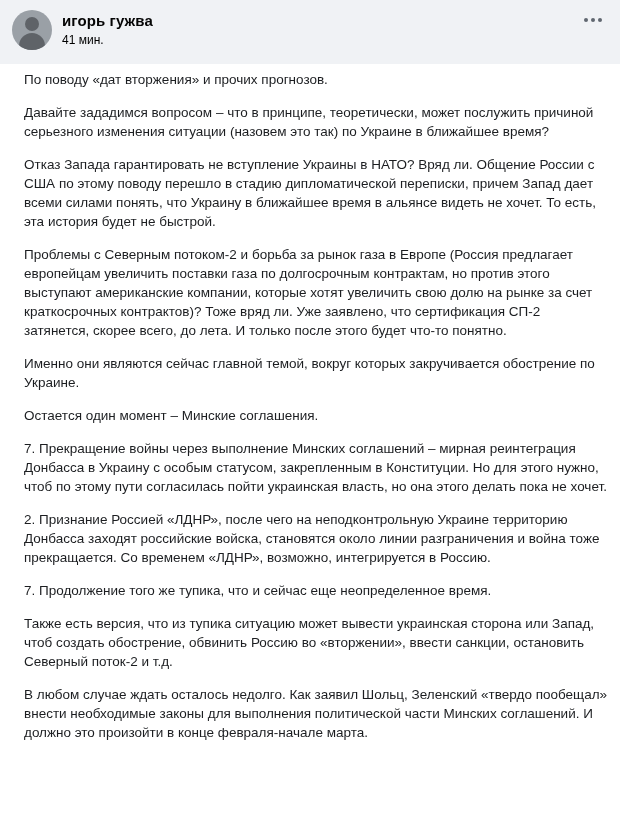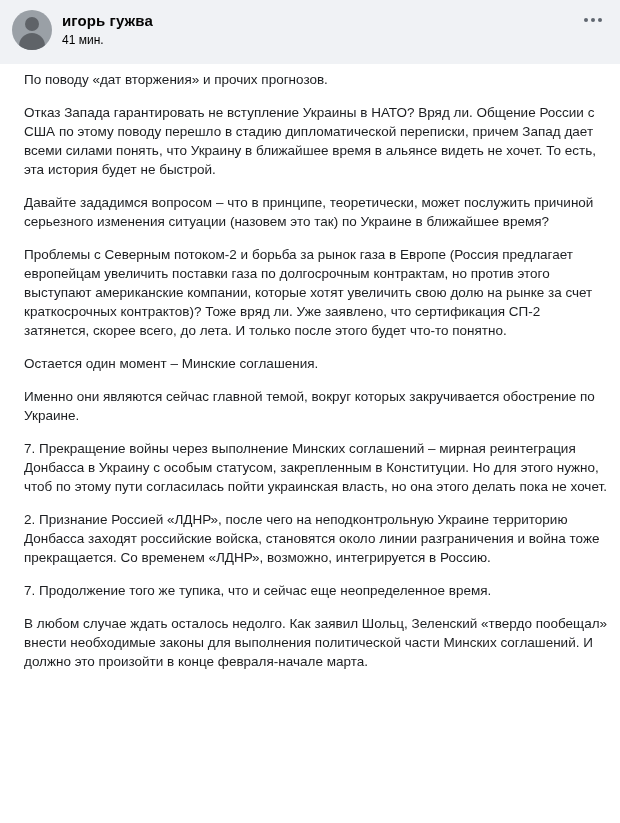--- a/index.html
+++ b/index.html
@@ -124,25 +124,26 @@
     </div>
     <div class="menu-dots">
       <span></span>
       <span></span>
       <span></span>
     </div>
   </div>
 
   <div class="post-body">
     <p class="para">По поводу «дат вторжения» и прочих прогнозов.</p>
+    <p class="para">Давайте зададимся вопросом – что в принципе, теоретически, может послужить причиной серьезного изменения ситуации (назовем это так) по Украине в ближайшее время?</p>
     <p class="para">Отказ Запада гарантировать не вступление Украины в НАТО? Вряд ли. Общение России с США по этому поводу перешло в стадию дипломатической переписки, причем Запад дает всеми силами понять, что Украину в ближайшее время в альянсе видеть не хочет. То есть, эта история будет не быстрой.</p>
-    <p class="para">Давайте зададимся вопросом – что в принципе, теоретически, может послужить причиной серьезного изменения ситуации (назовем это так) по Украине в ближайшее время?</p>
     <p class="para">Проблемы с Северным потоком-2 и борьба за рынок газа в Европе (Россия предлагает европейцам увеличить поставки газа по долгосрочным контрактам, но против этого выступают американские компании, которые хотят увеличить свою долю на рынке за счет краткосрочных контрактов)? Тоже вряд ли. Уже заявлено, что сертификация СП-2 затянется, скорее всего, до лета. И только после этого будет что-то понятно.</p>
+    <p class="para">Именно они являются сейчас главной темой, вокруг которых закручивается обострение по Украине.</p>
     <p class="para">Остается один момент – Минские соглашения.</p>
-    <p class="para">Именно они являются сейчас главной темой, вокруг которых закручивается обострение по Украине.</p>
     <p class="para">7. Прекращение войны через выполнение Минских соглашений – мирная реинтеграция Донбасса в Украину с особым статусом, закрепленным в Конституции. Но для этого нужно, чтоб по этому пути согласилась пойти украинская власть, но она этого делать пока не хочет.</p>
     <p class="para">2. Признание Россией «ЛДНР», после чего на неподконтрольную Украине территорию Донбасса заходят российские войска, становятся около линии разграничения и война тоже прекращается. Со временем «ЛДНР», возможно, интегрируется в Россию.</p>
     <p class="para">7. Продолжение того же тупика, что и сейчас еще неопределенное время.</p>
+    <p class="para">Также есть версия, что из тупика ситуацию может вывести украинская сторона или Запад, чтоб создать обострение, обвинить Россию во «вторжении», ввести санкции, остановить Северный поток-2 и т.д.</p>
     <p class="para">В любом случае ждать осталось недолго. Как заявил Шольц, Зеленский «твердо пообещал» внести необходимые законы для выполнения политической части Минских соглашений. И должно это произойти в конце февраля-начале марта.</p>
 
   </div>
 
 </div>
 
 </body></html>

